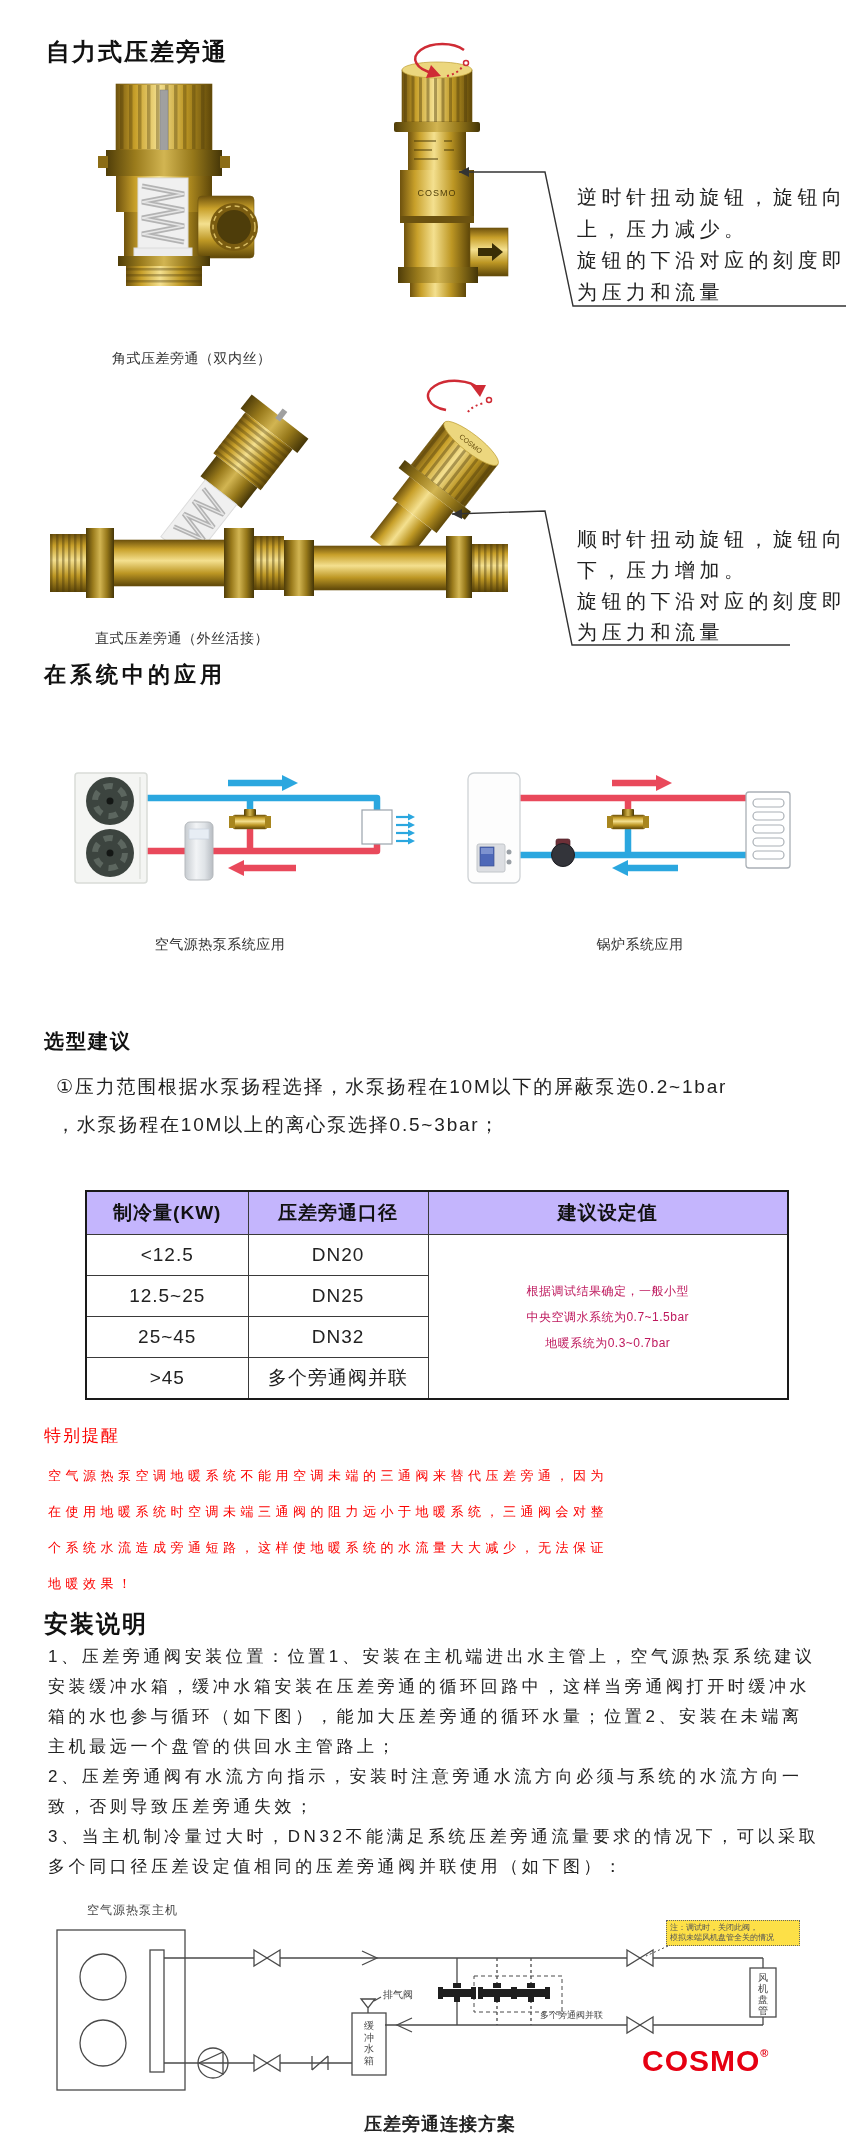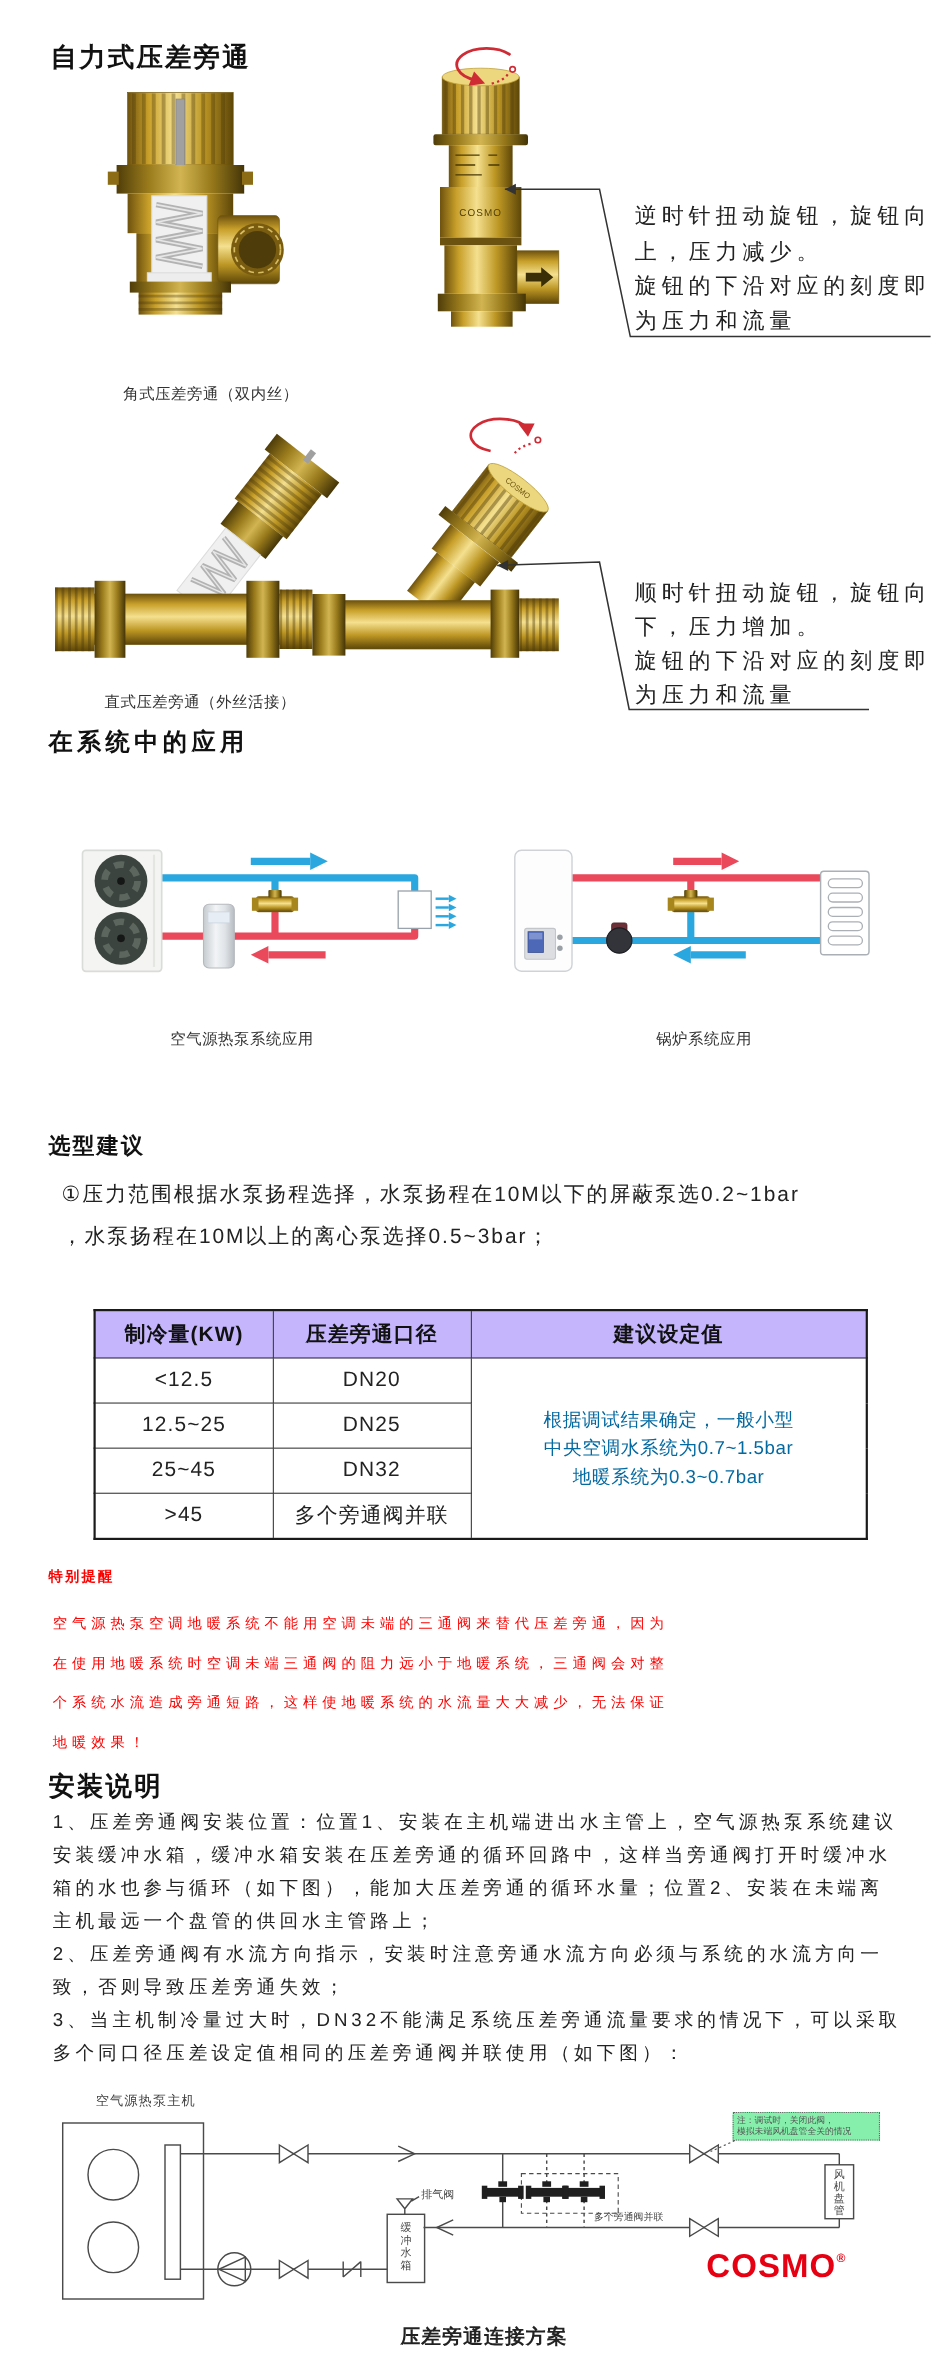--- a/index.html
+++ b/index.html
@@ -8,32 +8,32 @@
   .abs{position:absolute;}
   #gfx{position:absolute;left:0;top:0;width:860px;height:2150px;}
   .h1{font-size:24px;font-weight:700;letter-spacing:2px;color:#111;}
   .h2{font-size:22px;font-weight:600;letter-spacing:4px;color:#111;}
   .h3{font-size:20px;font-weight:600;letter-spacing:2px;color:#111;}
   .h4{font-size:24px;font-weight:700;letter-spacing:2px;color:#111;}
   .cap{font-size:14px;letter-spacing:0.5px;color:#333;}
   .note{font-size:20px;letter-spacing:4.5px;line-height:31.5px;color:#222;}
   .note2{font-size:20px;letter-spacing:4.5px;line-height:31px;color:#222;}
   .selbody{font-size:19px;letter-spacing:1.8px;line-height:38px;color:#222;}
-  .redhead{font-size:13px;font-weight:700;letter-spacing:2px;}
+  .redhead{font-size:17px;font-weight:400;letter-spacing:2px;}
   .redbody{font-size:13px;letter-spacing:4.5px;line-height:36px;}
   .instbody{font-size:17px;letter-spacing:3.6px;line-height:30px;color:#222;}
   table.spec{position:absolute;left:85px;top:1190px;border-collapse:collapse;table-layout:fixed;}
   table.spec th,table.spec td{border:1px solid #3a3a3a;text-align:center;font-size:19px;color:#222;padding:0;}
   table.spec{border:2px solid #1a1a1a;}
   table.spec th{background:#c4b5fd;font-weight:700;height:42px;color:#111;letter-spacing:1px;margin-left:40px;}
   table.spec td{height:40px;letter-spacing:1px;}
   td.noteCell{text-align:left;vertical-align:middle;padding:0 8px 0 12px;}
-  td.noteCell div{font-size:17px;line-height:26px;letter-spacing:0.5px;color:#0369a1;}
+  td.noteCell div{font-size:12px;line-height:26px;letter-spacing:0.5px;color:#be185d;}
   .vtext{word-break:break-all;text-align:center;color:#444;}
-  .tinybox{border:1px dotted #666;background:#86efac;padding:2px 3px;}
+  .tinybox{border:1px dotted #666;background:#fde047;padding:2px 3px;}
   .tinybox div{font-size:8px;line-height:10px;color:#555;letter-spacing:0px;white-space:nowrap;}
   .logo{font-size:30px;font-weight:800;letter-spacing:1px;}
   .logo sup{font-size:11px;vertical-align:14px;}
   .schlabel{color:#444;}
 </style>
 </head>
 <body>
 
 <div id="canvas">
 

